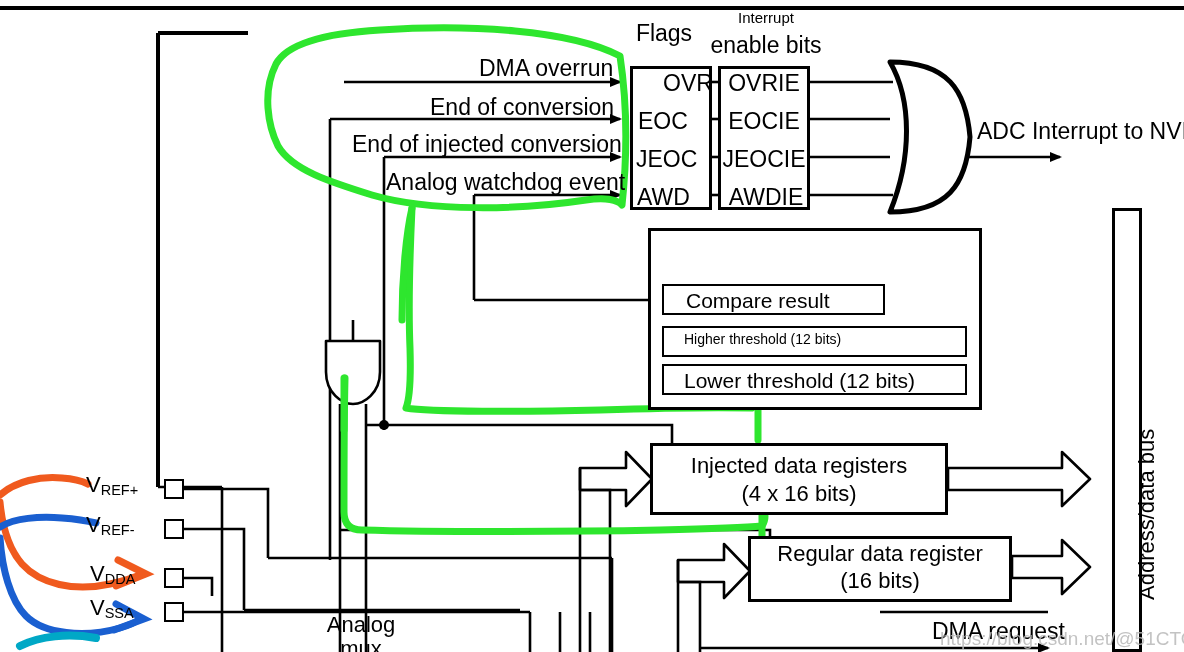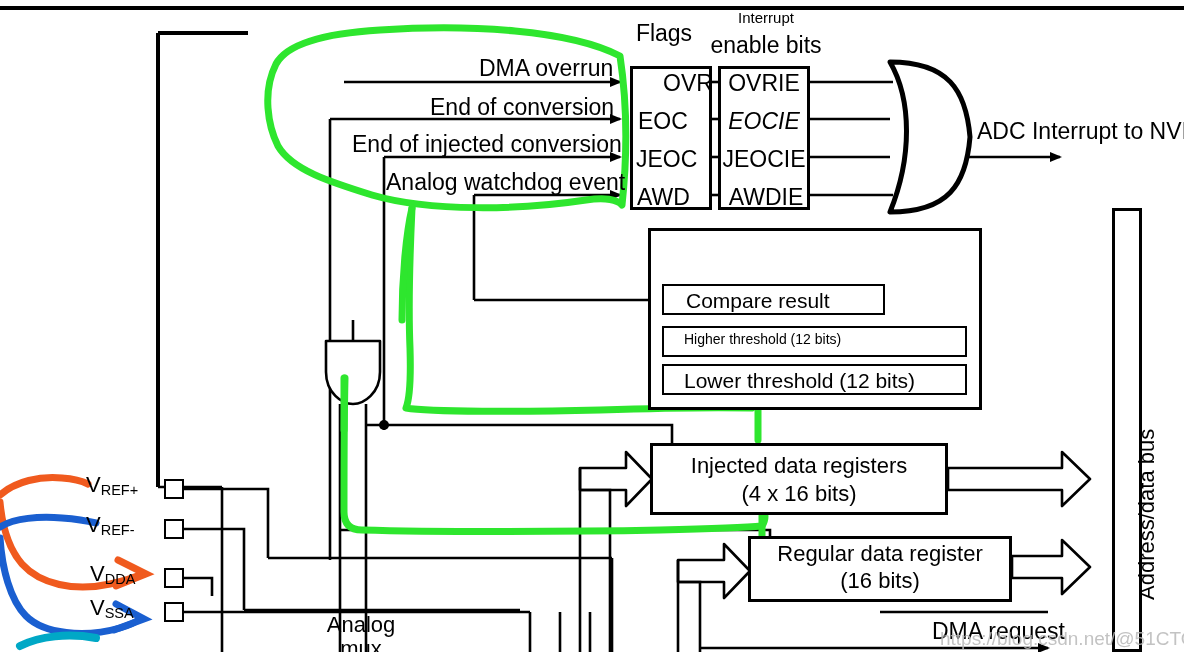--- a/index.html
+++ b/index.html
@@ -172,21 +172,21 @@
   <div class="lbl" style="left:386px;top:171px;font-size:23px;">Analog watchdog event</div>
 
   <div class="box" style="left:630px;top:66px;width:82px;height:144px;"></div>
   <div class="cellrow" style="left:663px;top:70px;width:70px;">OVR</div>
   <div class="cellrow" style="left:638px;top:108px;width:70px;">EOC</div>
   <div class="cellrow" style="left:636px;top:146px;width:74px;">JEOC</div>
   <div class="cellrow" style="left:637px;top:184px;width:72px;">AWD</div>
 
   <div class="box" style="left:718px;top:66px;width:92px;height:144px;"></div>
   <div class="cellrow ctr" style="left:722px;top:70px;width:84px;">OVRIE</div>
-  <div class="cellrow ctr" style="left:722px;top:108px;width:84px;font-style:italic;">EOCIE</div>
+  <div class="cellrow ctr" style="left:722px;top:108px;width:84px;">EOCIE</div>
   <div class="cellrow ctr" style="left:722px;top:146px;width:84px;">JEOCIE</div>
   <div class="cellrow ctr" style="left:722px;top:184px;width:88px;">AWDIE</div>
 
   <div class="lbl" style="left:977px;top:120px;font-size:23px;">ADC Interrupt to NVIC</div>
 
   <div class="box" style="left:648px;top:228px;width:334px;height:182px;"></div>
   <div class="thinbox" style="left:662px;top:284px;width:223px;height:31px;"></div>
   <div class="lbl" style="left:686px;top:290px;font-size:21px;">Compare result</div>
   <div class="thinbox" style="left:662px;top:326px;width:305px;height:31px;"></div>
   <div class="lbl" style="left:684px;top:332px;font-size:14px;">Higher threshold (12 bits)</div>

